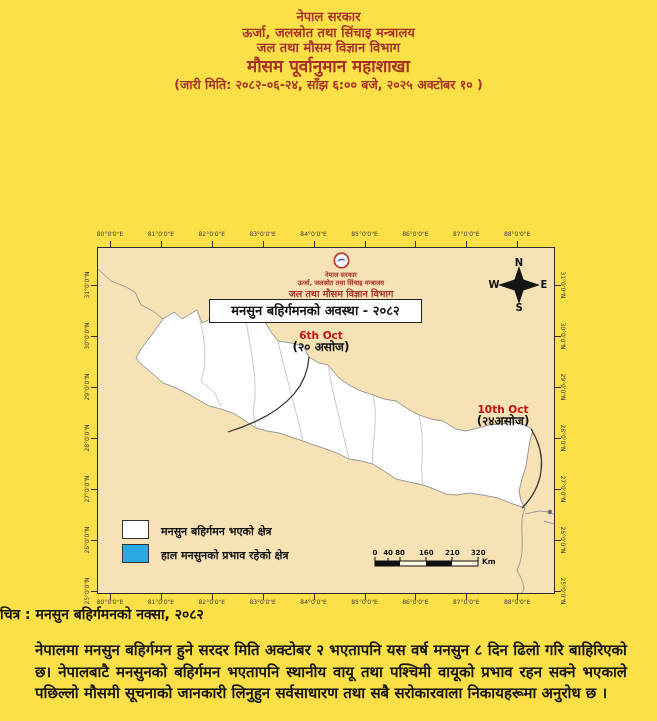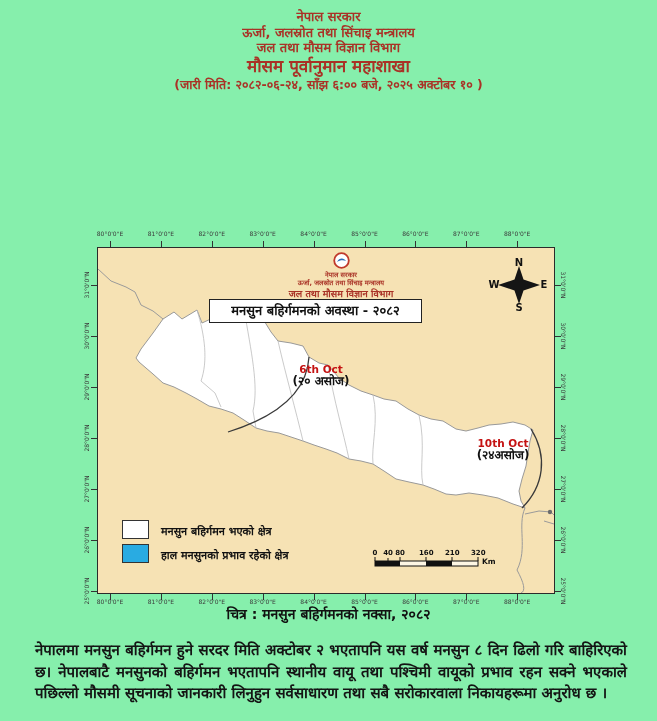--- a/index.html
+++ b/index.html
@@ -1,17 +1,17 @@
 <!DOCTYPE html>
 <html><head>
 <meta charset="utf-8">
 <style>
   html,body{margin:0;padding:0;background:#ffffff;}
   .page{
-    position:relative;width:657px;height:721px;background:#86efac;overflow:hidden;
+    position:relative;width:657px;height:721px;background:#fde047;overflow:hidden;
     font-family:"DejaVu Sans","Liberation Sans",sans-serif;color:#111;
   }
   
   .doc-header{position:absolute;top:9px;left:0;width:657px;text-align:center;}
   .red{color:#a93226;}
   .h-small{font-size:13px;font-weight:bold;line-height:15.5px;}
   .h-big{font-size:17px;font-weight:bold;line-height:21px;}
   .h-sub{font-size:12.5px;font-weight:bold;line-height:15px;}
   
   .body-text{
@@ -28,35 +28,35 @@
   .map-hdr.s1{top:22px;font-size:6.5px;font-weight:bold;}
   .map-hdr.s2{top:30px;font-size:6.5px;font-weight:bold;}
   .map-hdr.s3{top:39px;font-size:9.5px;font-weight:bold;}
   .map-logo{position:absolute;left:235px;top:4px;width:17px;height:17px;}
   .map-title-box{
     position:absolute;left:111px;top:51px;width:213px;height:24px;
     background:#ffffff;border:1.5px solid #222;box-sizing:border-box;
     text-align:center;font-size:13px;font-weight:bold;line-height:21px;white-space:nowrap;
   }
   .compass-letter{position:absolute;width:16px;text-align:center;font-size:10px;font-weight:bold;color:#111;}
-  .date-label{position:absolute;width:78px;text-align:center;margin-top:34px;}
+  .date-label{position:absolute;width:78px;text-align:center;}
   .date-en{font-size:10.5px;font-weight:bold;color:#c41212;line-height:12px;}
   .date-np{font-size:12px;font-weight:bold;color:#111;line-height:13px;}
   .legend-swatch{position:absolute;left:24px;width:27px;height:19px;border:1px solid #333;box-sizing:border-box;}
   .legend-label{position:absolute;left:63px;font-size:11px;font-weight:bold;white-space:nowrap;color:#111;}
   .sb-num{position:absolute;top:301px;width:14px;text-align:center;font-size:7px;color:#111;font-weight:bold;}
   .sb-unit{position:absolute;left:384px;top:309px;font-size:7.5px;color:#111;font-weight:bold;}
   
   .axis-label{
     position:absolute;font-size:6px;color:#3a3a3a;width:46px;height:8px;
     text-align:center;white-space:nowrap;line-height:8px;
   }
   .tick{position:absolute;background:#333;}
   
-  .caption{position:absolute;left:0;top:604px;width:657px;text-align:center;
+  .caption{position:absolute;left:0;top:604px;width:657px;text-align:left;
     font-size:14px;font-weight:bold;color:#111;}
 </style>
 </head>
 <body>
 
 <div class="page" id="pg">
 
   <div class="doc-header">
     <div class="h-small red">नेपाल सरकार</div>
     <div class="h-small red">ऊर्जा, जलस्रोत तथा सिंचाइ मन्त्रालय</div>

